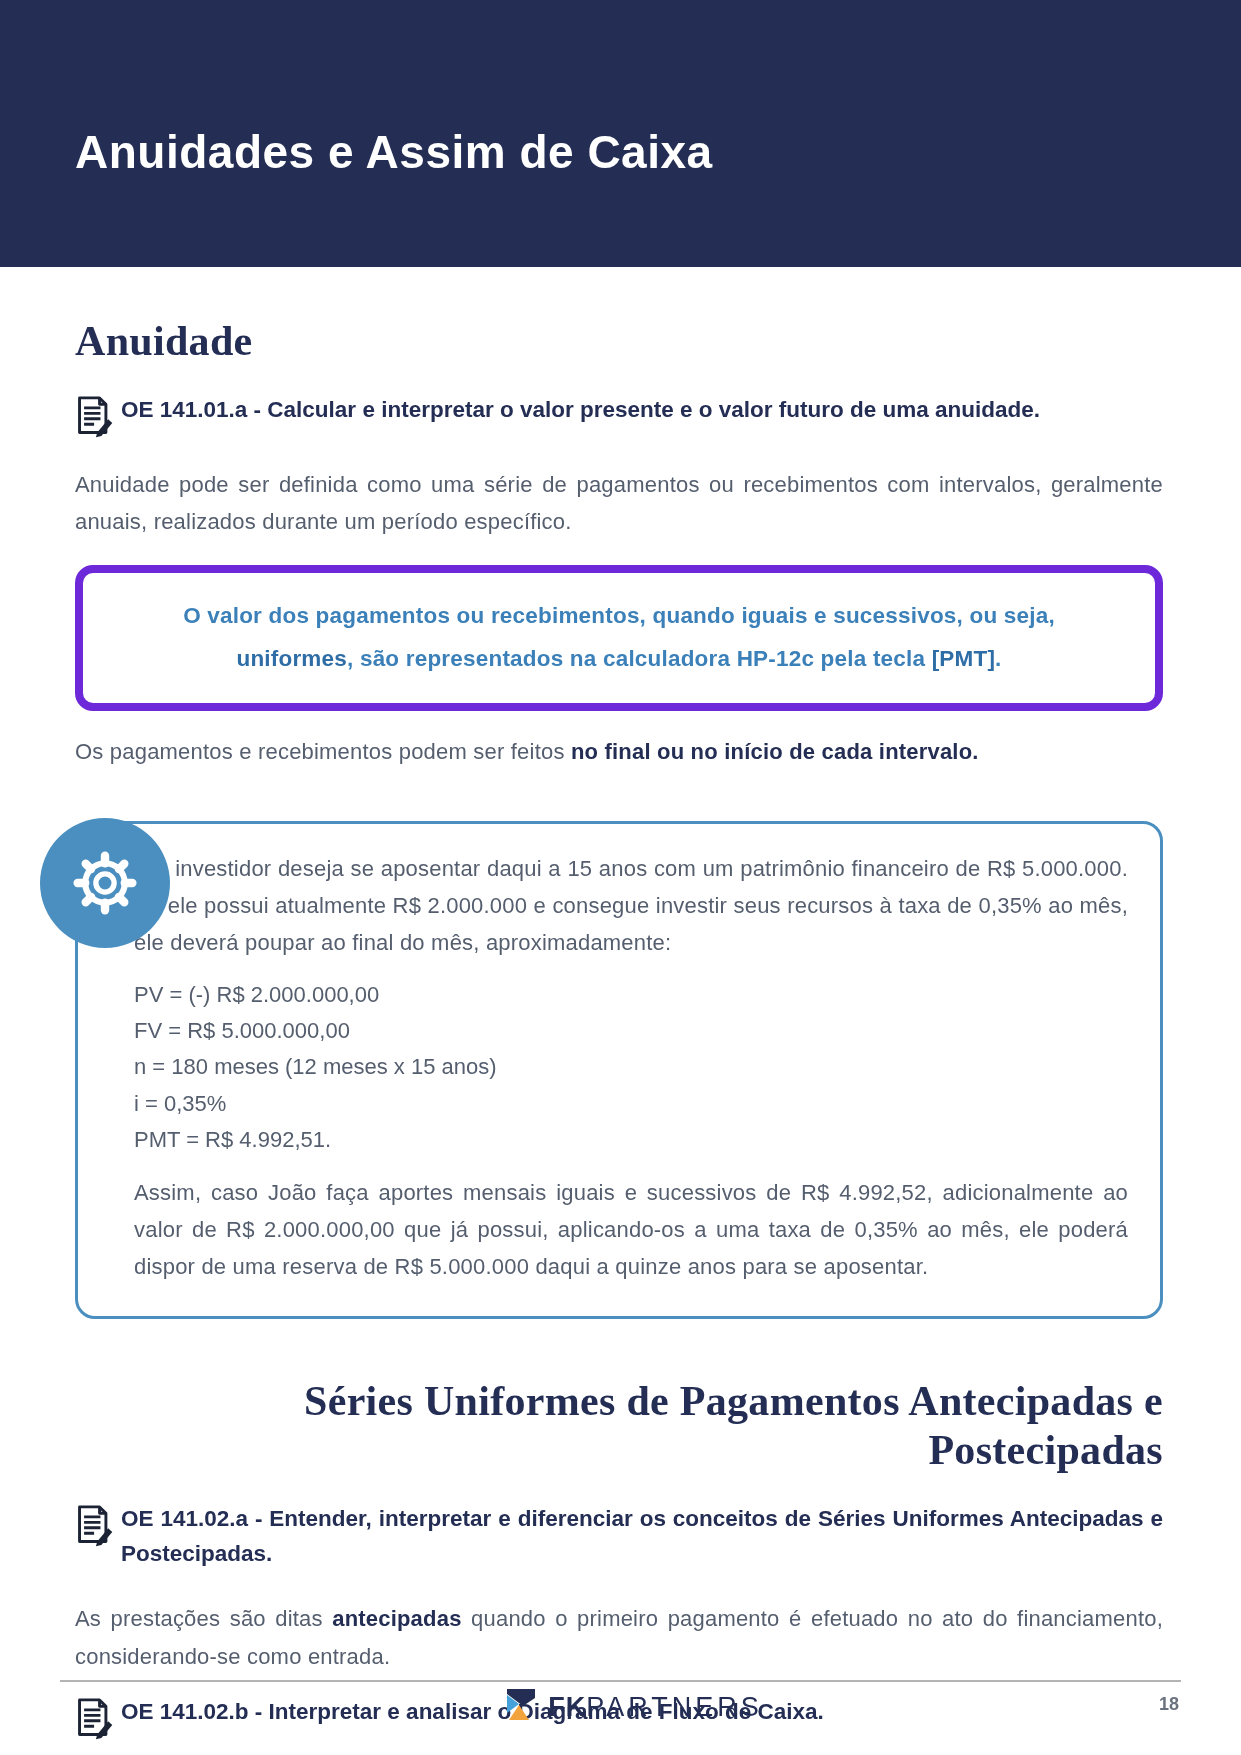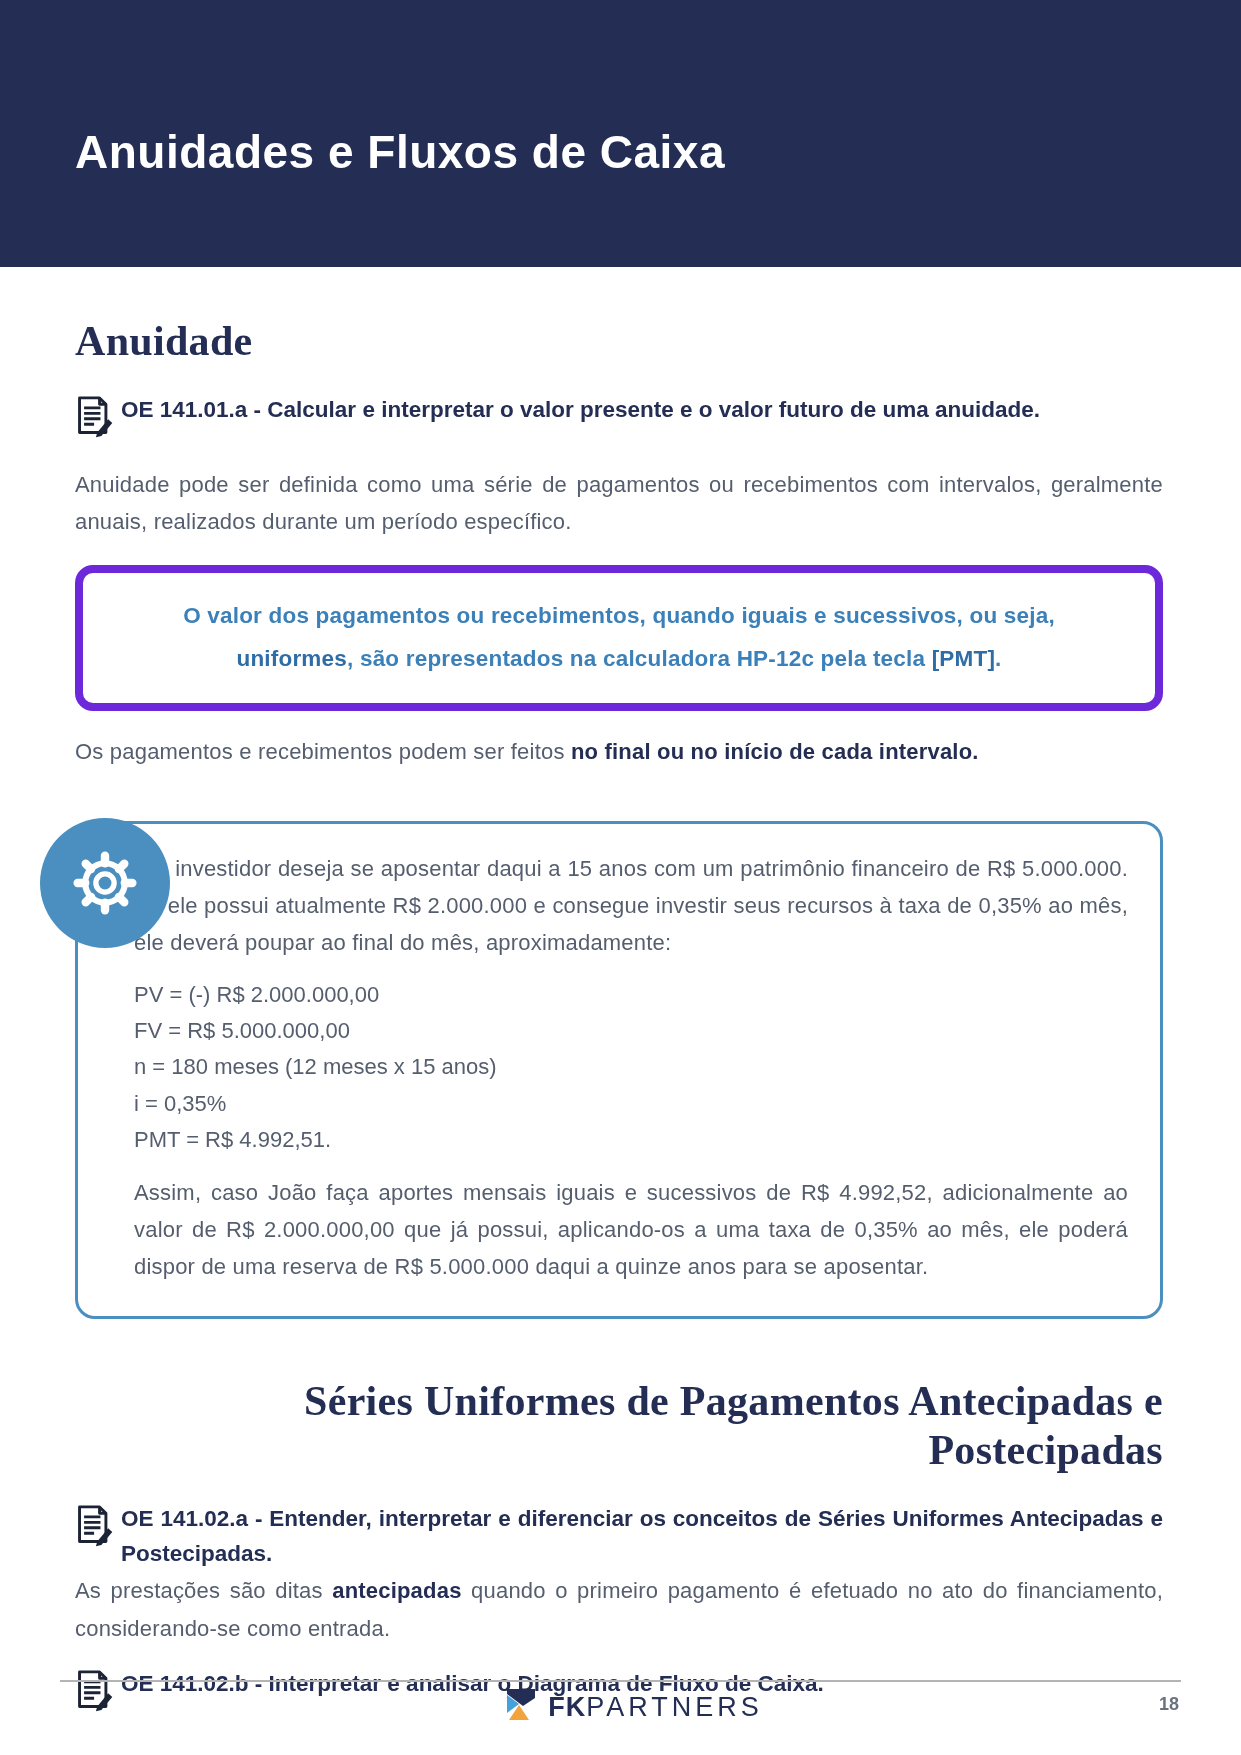--- a/index.html
+++ b/index.html
@@ -158,21 +158,21 @@
     font-size: 18px;
     font-weight: bold;
   }
 </style>
 </head>
 <body>
 
 <div class="page">
 
   <div class="header-band">
-    <h1>Anuidades e Fluxos de Caixa</h1>
+    <h1>Anuidades e Assim de Caixa</h1>
   </div>
 
   <div class="main">
 
     <h2 class="section-title">Anuidade</h2>
 
     <div class="oe-row">
       <span class="oe-icon">
         <svg width="40" height="46" viewBox="0 0 44 48">
           <g stroke="#1c2335" stroke-width="3.2" fill="none" stroke-linejoin="round">
@@ -233,21 +233,21 @@
             <path d="M5 3 H27 L34 10 V41 H5 Z"></path>
             <path d="M27 3 V10 H34"></path>
             <path d="M10 14 H28 M10 20 H28 M10 26 H28 M10 32 H21"></path>
           </g>
           <path d="M24.5 41 L36.5 26.5 L41 30.5 L29 45 L23 46.2 Z" fill="#1c2335"></path>
         </svg>
       </span>
       <div class="oe-text">OE 141.02.a - Entender, interpretar e diferenciar os conceitos de Séries Uniformes Antecipadas e Postecipadas.</div>
     </div>
 
-    <p class="body-text" style="margin-top:0;"><span>As prestações são ditas </span><span class="bold-navy">antecipadas</span><span> quando o primeiro pagamento é efetuado no ato do financiamento, considerando-se como entrada.</span></p>
+    <p class="body-text" style="margin-top:28px;"><span>As prestações são ditas </span><span class="bold-navy">antecipadas</span><span> quando o primeiro pagamento é efetuado no ato do financiamento, considerando-se como entrada.</span></p>
 
     <div class="oe-row" style="margin-top:20px;">
       <span class="oe-icon">
         <svg width="40" height="46" viewBox="0 0 44 48">
           <g stroke="#1c2335" stroke-width="3.2" fill="none" stroke-linejoin="round">
             <path d="M5 3 H27 L34 10 V41 H5 Z"></path>
             <path d="M27 3 V10 H34"></path>
             <path d="M10 14 H28 M10 20 H28 M10 26 H28 M10 32 H21"></path>
           </g>
           <path d="M24.5 41 L36.5 26.5 L41 30.5 L29 45 L23 46.2 Z" fill="#1c2335"></path>

